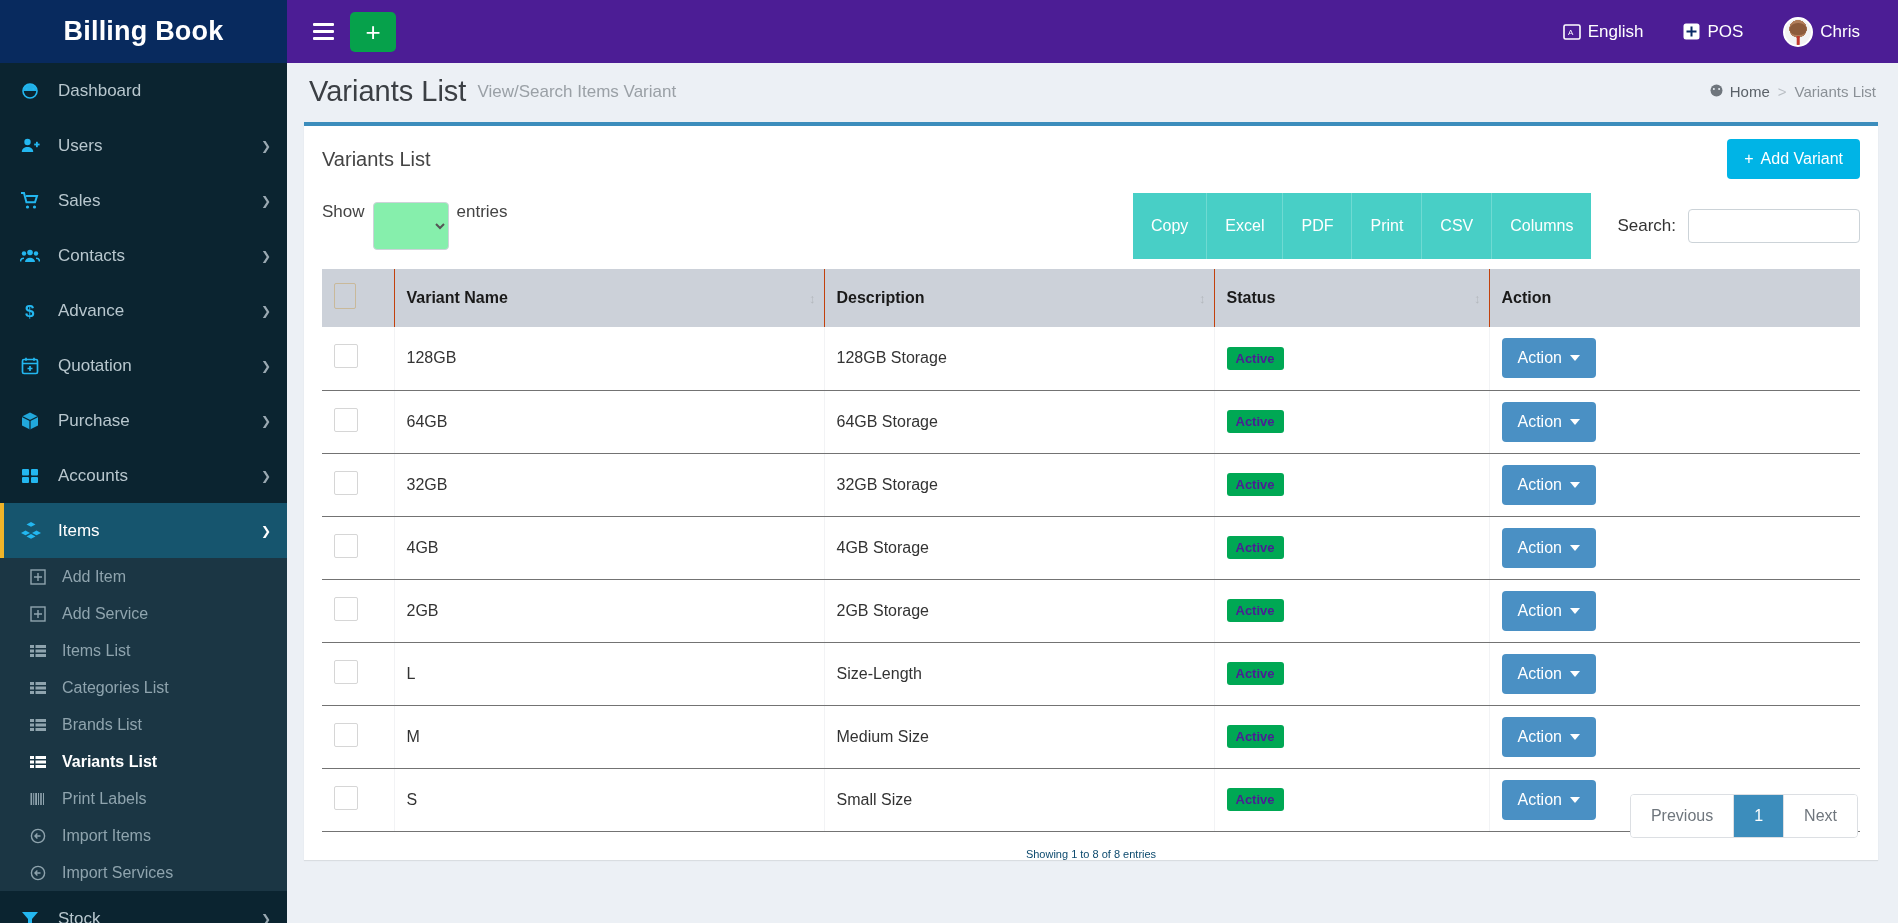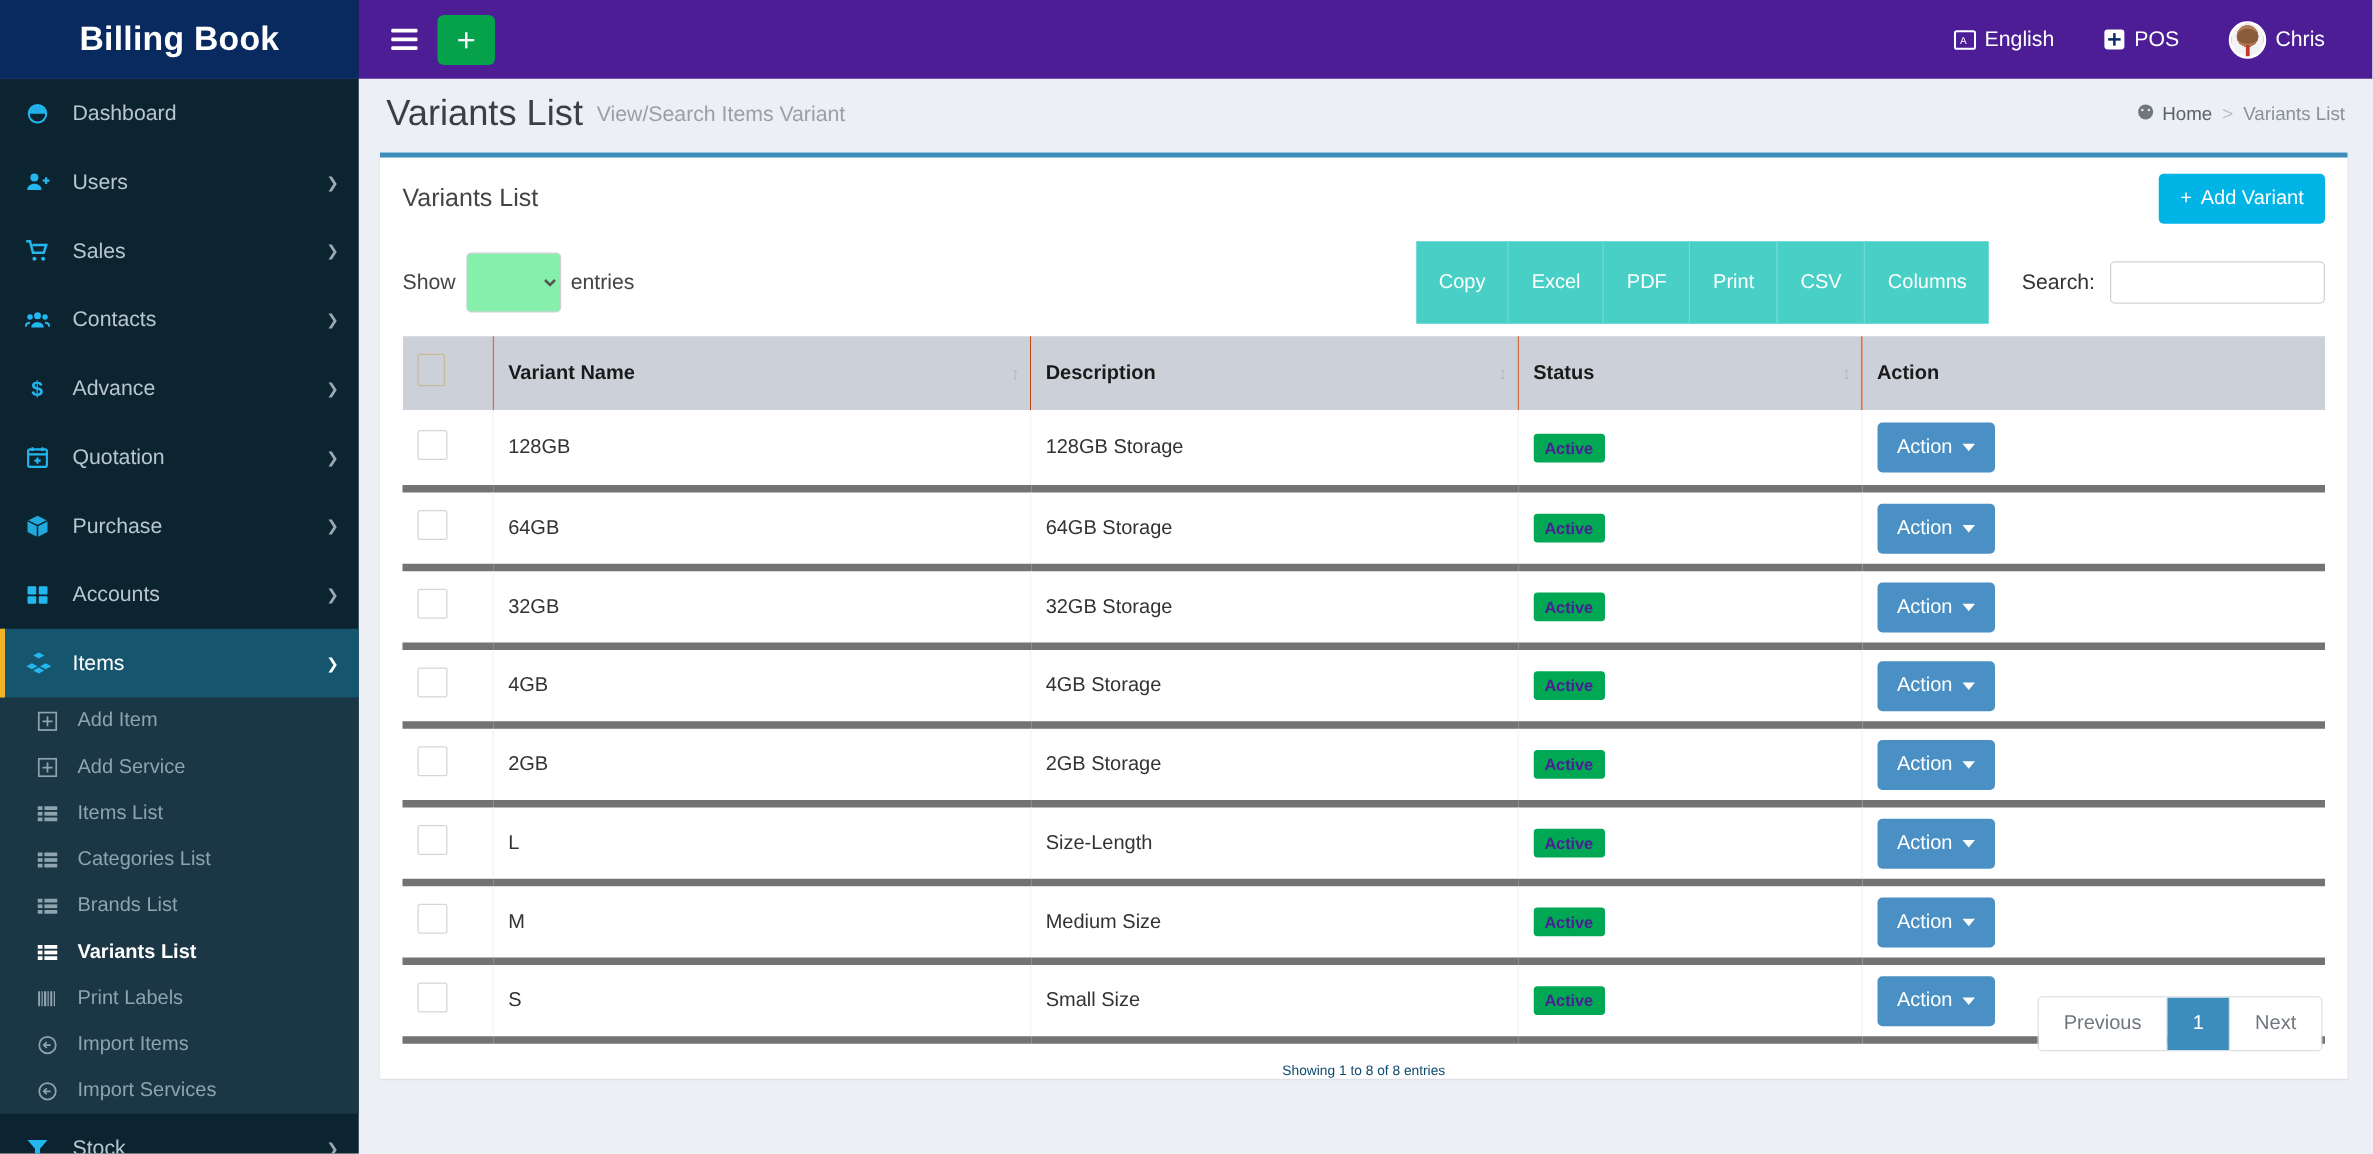--- a/index.html
+++ b/index.html
@@ -108,21 +108,21 @@
   .card-title { font-size: 20px; color: #444; }
   .btn-add {
     margin-left: auto; background: #00b4e6; color: #fff; border: none;
     font-size: 16px; padding: 11px 17px; border-radius: 4px; cursor: pointer;
     display: inline-flex; align-items: center; gap: 7px;
   }
 
   .table-tools {
     display: flex; align-items: center; padding: 4px 18px 10px 18px; position: relative;
   }
-  .show-entries { display: flex; align-items: center; gap: 8px; font-size: 17px; color: #444; }
+  .show-entries { display: flex; gap: 8px; font-size: 17px; color: #444; }
   .sel-entries {
     font-size: 15px; padding: 23px 8px; border: 1px solid #ccd3d8; border-radius: 4px;
     background: #86efac; color: #555; width: 76px; height: 34px;
     font-family: "Liberation Sans", sans-serif;
   }
   .export-group { margin-left: auto; display: flex; }
   .export-group button {
     background: #48cfc6; color: #fff; border: none; border-right: 1px solid #6fdad2;
     padding: 24px 18px; font-size: 16px; cursor: pointer;
     font-family: "Liberation Sans", sans-serif;
@@ -143,21 +143,21 @@
   thead th:last-child { border-right: none; }
   th.col-check { width: 72px; }
   th.col-name { width: 430px; }
   th.col-desc { width: 390px; }
   th.col-status { width: 275px; }
   .sort-ico {
     position: absolute; right: 10px; top: 50%; transform: translateY(-50%);
     color: #b4b8bd; font-size: 13px; line-height: 1; letter-spacing: -2px;
   }
   tbody td {
-    border-bottom: 6px solid #737373; border-right: 1px solid #f2f3f5;
+    border-bottom: 1px solid #737373; border-right: 1px solid #f2f3f5;
     padding: 8px 12px; font-size: 16px; color: #333; height: 63px; vertical-align: middle;
   }
   tbody td:last-child { border-right: none; }
   .row-check {
     width: 24px; height: 24px; border: 1px solid #d6d6d6; background: #fff;
     border-radius: 2px; display: inline-block; cursor: pointer;
   }
   .head-check {
     width: 22px; height: 26px; border: 1px solid #c9b99a; background: transparent;
     border-radius: 2px; display: inline-block; cursor: pointer;

